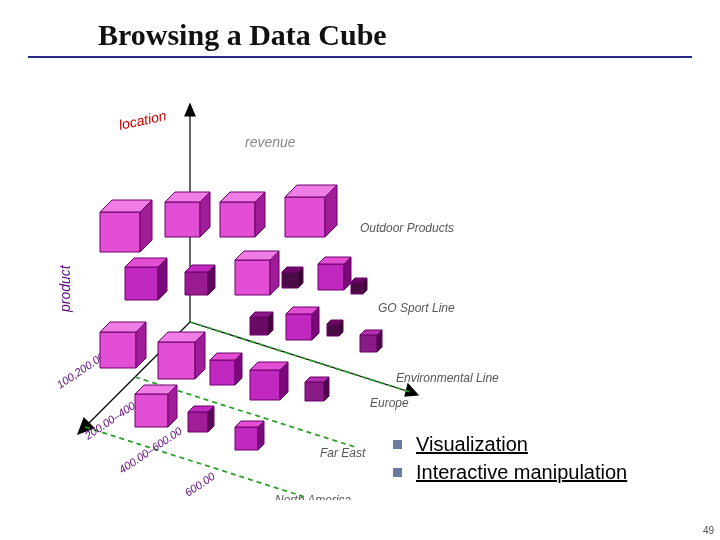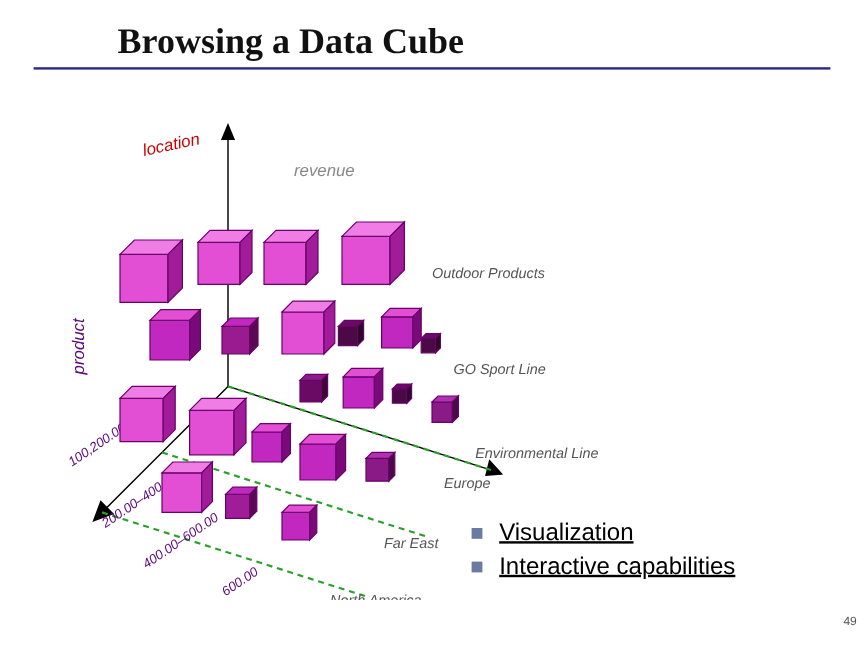--- a/index.html
+++ b/index.html
@@ -59,21 +59,21 @@
   .bullet .sq {
     width: 9px;
     height: 9px;
     background: #6a7aa0;
     margin-right: 14px;
     display: inline-block;
   }
   .pagenum {
     position: absolute;
     right: 6px;
-    bottom: 16px;
+    bottom: 4px;
     font-size: 10px;
     color: #555;
   }
 </style>
 </head>
 <body>
 
 <div class="slide">
   <h1 class="title">Browsing a Data Cube</h1>
   <div class="rule"></div>
@@ -240,18 +240,18 @@
     </svg>
   </div>
 
   <div class="bullets">
     <div class="bullet">
       <span class="sq"></span>
       <span>Visualization</span>
     </div>
     <div class="bullet">
       <span class="sq"></span>
-      <span>Interactive capabilities</span>
+      <span>Interactive manipulation</span>
     </div>
   </div>
 
   <div class="pagenum">49</div>
 </div>
 
 </body></html>

